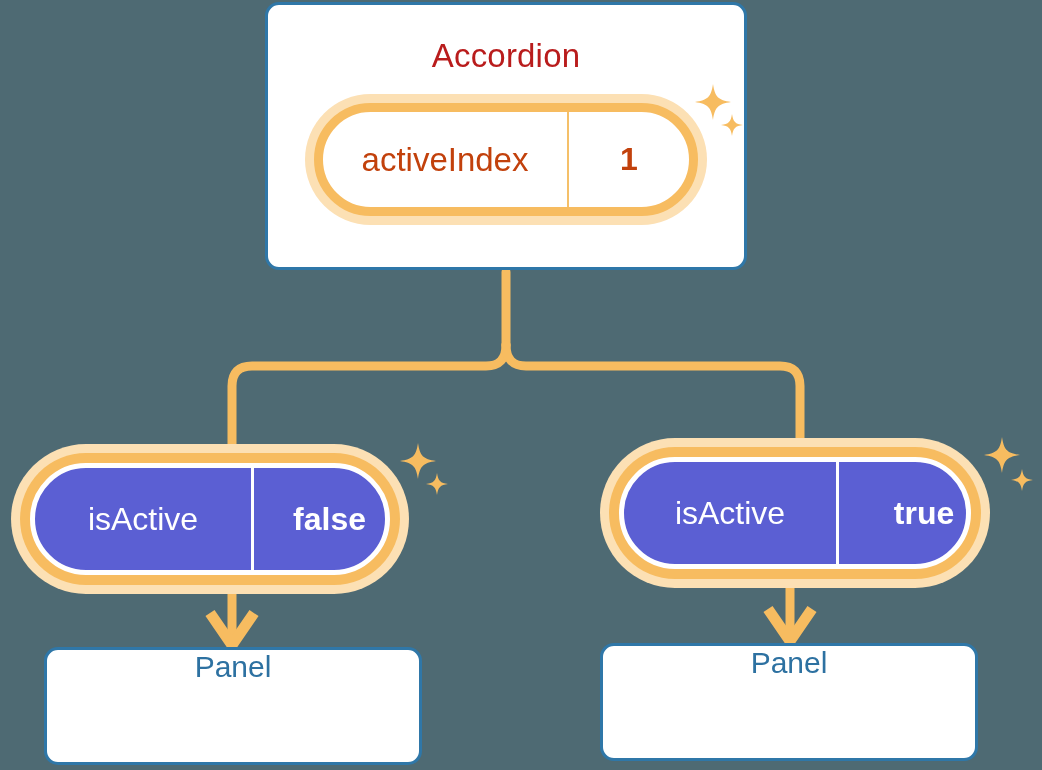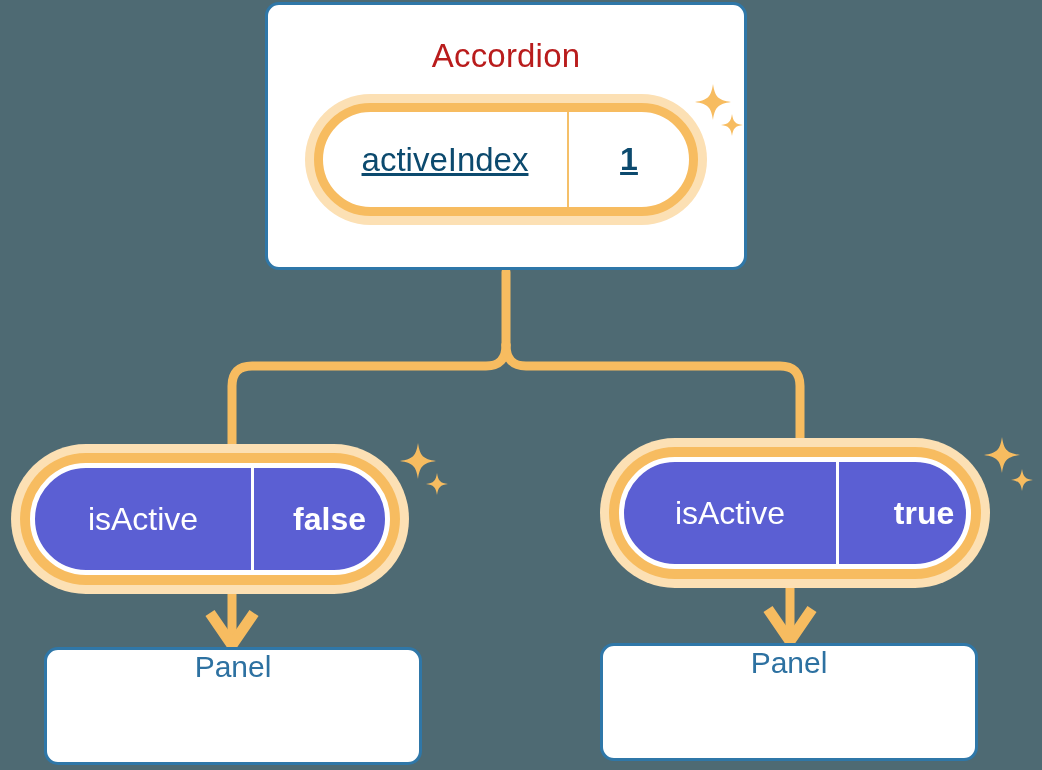--- a/index.html
+++ b/index.html
@@ -92,22 +92,21 @@
     height: 100%;
     background: #ffffff;
     border: 9px solid #f7bc60;
     box-shadow: 0 0 0 9px #fce0b4;
   }
   .pill-top .pill-key,
   .pill-top .pill-val {
     display: flex;
     align-items: center;
     justify-content: center;
-    color: #0c4a6e;
-    text-decoration: underline;
+    color: #c2410c;
   }
   .pill-top .pill-key {
     flex: 0 0 244px;
     font-size: 33px;
     border-right: 2px solid #f5c069;
   }
   .pill-top .pill-val {
     flex: 1;
     font-size: 32px;
     font-weight: bold;

